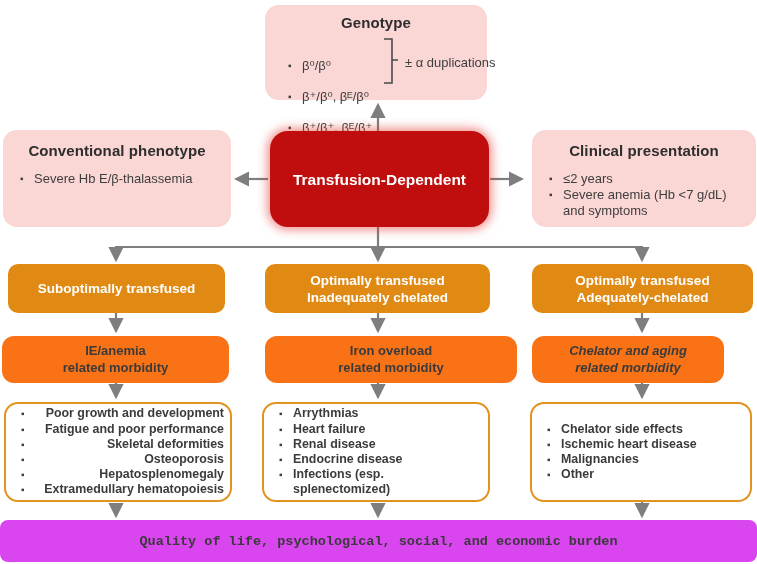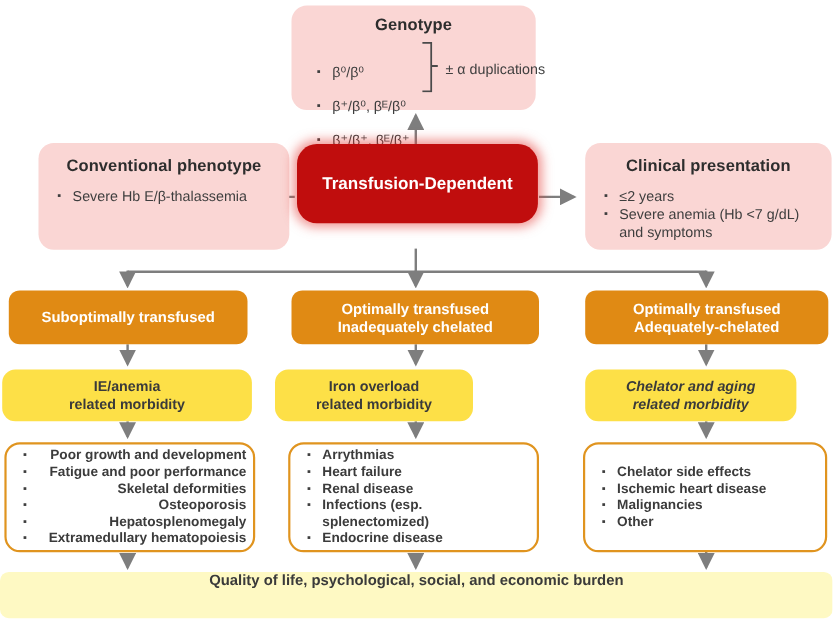--- a/index.html
+++ b/index.html
@@ -12,53 +12,53 @@
   ul.blist{list-style:none;margin:0;padding:0;}
   ul.blist li{position:relative;padding-left:15px;font-size:13px;color:#3e3e3e;line-height:16px;}
   ul.blist li::before{content:"▪";position:absolute;left:1px;top:0;font-size:10px;color:#3e3e3e;}
   
   #genotype-box{left:265px;top:5px;width:222px;height:95px;padding-top:9px;}
   #genotype-box ul{position:absolute;left:22px;top:37px;}
   #genotype-box ul li{line-height:15px;margin-top:16px;}
   #brace{position:absolute;left:118px;top:33px;}
   #alpha-label{position:absolute;left:140px;top:50px;font-size:13px;color:#3e3e3e;white-space:nowrap;}
   
-  #conventional-box{left:3px;top:130px;width:228px;height:97px;padding-top:12px;margin-left:32px;}
+  #conventional-box{left:3px;top:130px;width:228px;height:97px;padding-top:12px;}
   #conventional-box ul{position:absolute;left:16px;top:41px;}
   #clinical-box{left:532px;top:130px;width:224px;height:97px;padding-top:12px;}
   #clinical-box ul{position:absolute;left:16px;top:41px;width:196px;}
-  #tdt-box{left:270px;top:131px;width:219px;height:72px;background:#C00D0D;border-radius:18px;
+  #tdt-box{left:270px;top:131px;width:219px;height:96px;background:#C00D0D;border-radius:18px;
            box-shadow:0 0 10px 3px rgba(228,60,55,.55);
            display:flex;flex-direction:column;align-items:center;justify-content:center;}
   #tdt-box .rline{color:#ffffff;font-weight:bold;font-size:15.5px;line-height:21px;text-align:center;}
   
   .status{top:264px;height:49px;background:#E08A14;border-radius:10px;
           display:flex;flex-direction:column;align-items:center;justify-content:center;}
   .status span{color:#ffffff;font-weight:bold;font-size:13.5px;line-height:17px;text-align:center;display:block;}
   #status-1{left:8px;width:217px;}
   #status-2{left:265px;width:225px;}
   #status-3{left:532px;width:221px;}
   
-  .morbidity{top:336px;height:47px;background:#fde047;border-radius:12px;
+  .morbidity{top:336px;height:47px;background:#f97316;border-radius:12px;
              display:flex;flex-direction:column;align-items:center;justify-content:center;}
   .morbidity span{color:#3a3a3a;font-weight:bold;font-size:13px;line-height:16.5px;text-align:center;display:block;}
   #morbidity-1{left:2px;width:227px;}
-  #morbidity-2{left:250px;width:180px;}
+  #morbidity-2{left:265px;width:252px;}
   #morbidity-3{left:532px;width:192px;font-style:italic;}
   
   .comp{top:402px;height:100px;background:#ffffff;border:2.5px solid #E0941F;border-radius:14px;
         display:flex;flex-direction:column;justify-content:center;padding:4px 6px 4px 14px;}
   .comp ul li{font-size:12.4px;font-weight:bold;color:#3b3b3b;line-height:15.2px;}
   .comp ul li::before{top:0px;}
   #comp-1{left:4px;width:228px;text-align:right;}
   #comp-2{left:262px;width:228px;}
   #comp-3{left:530px;width:222px;}
   
-  #burden-bar{left:0;top:520px;width:757px;height:42px;background:#fef9c3;border-radius:8px;
-              display:flex;align-items:flex-start;justify-content:center;}
+  #burden-bar{left:0;top:520px;width:757px;height:42px;background:#d946ef;border-radius:8px;
+              display:flex;align-items:center;justify-content:center;font-family:Liberation Mono, monospace;}
   #burden-bar span{font-weight:bold;font-size:13.5px;color:#3a3a3a;text-align:center;}
 </style>
 </head>
 <body>
 
 <div id="stage">
 
   <svg id="arrows" width="757" height="564">
     <defs>
       <marker id="ah" markerWidth="7" markerHeight="7" refX="6" refY="3.5" orient="auto">
@@ -158,22 +158,22 @@
       <li>Osteoporosis</li>
       <li>Hepatosplenomegaly</li>
       <li>Extramedullary hematopoiesis</li>
     </ul>
   </div>
   <div class="box comp" id="comp-2">
     <ul class="blist">
       <li>Arrythmias</li>
       <li>Heart failure</li>
       <li>Renal disease</li>
+      <li>Endocrine disease</li>
       <li>Infections (esp. splenectomized)</li>
-      <li>Endocrine disease</li>
     </ul>
   </div>
   <div class="box comp" id="comp-3">
     <ul class="blist">
       <li>Chelator side effects</li>
       <li>Ischemic heart disease</li>
       <li>Malignancies</li>
       <li>Other</li>
     </ul>
   </div>

